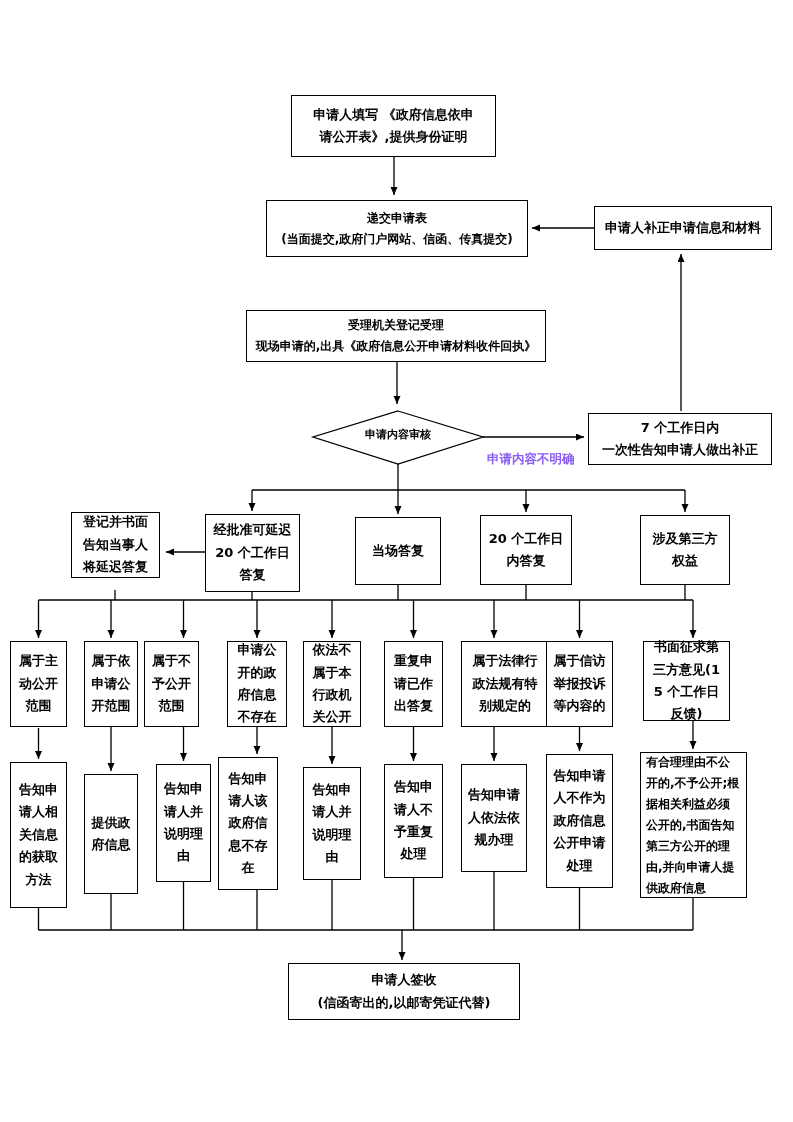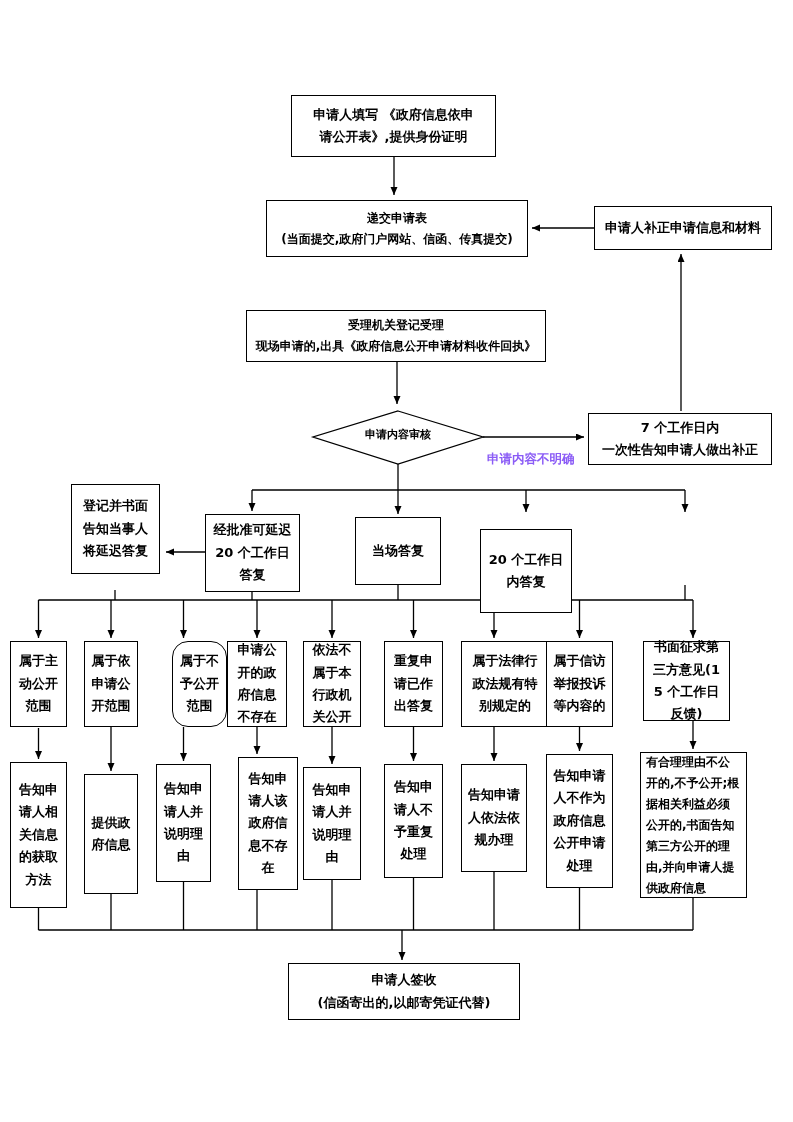--- a/index.html
+++ b/index.html
@@ -103,39 +103,40 @@
   <div class="b small" style="left:246px; top:310px; width:300px; height:52px; padding:2px 3px;">受理机关登记受理
 现场申请的,出具《政府信息公开申请材料收件回执》</div>
 
   <div class="dlabel">申请内容审核</div>
 
   <div class="lbl" style="left:487px; top:451px;">申请内容不明确</div>
 
   <div class="b" style="left:588px; top:413px; width:184px; height:52px;">7 个工作日内
 一次性告知申请人做出补正</div>
 
-  <div class="b" style="left:71px; top:484px; width:89px; height:90px;">登记并书面告知当事人将延迟答复</div>
+  <div class="b" style="left:71px; top:512px; width:89px; height:66px;">登记并书面告知当事人将延迟答复</div>
   <div class="b" style="left:205px; top:514px; width:95px; height:78px;">经批准可延迟 20 个工作日答复</div>
   <div class="b" style="left:355px; top:517px; width:86px; height:68px;">当场答复</div>
-  <div class="b" style="left:480px; top:529px; width:92px; height:84px;">20 个工作日内答复</div>
+  <div class="b" style="left:480px; top:515px; width:92px; height:70px;">20 个工作日内答复</div>
+  <div class="b" style="left:640px; top:515px; width:90px; height:70px; padding:2px 8px;">涉及第三方权益</div>
 
   <div class="b" style="left:10px;  top:641px; width:57px; height:86px;">属于主动公开范围</div>
   <div class="b" style="left:84px;  top:641px; width:54px; height:86px;">属于依申请公开范围</div>
-  <div class="b" style="left:172px; top:641px; width:55px; height:86px;border-radius:16px;">属于不予公开范围</div>
+  <div class="b" style="left:144px; top:641px; width:55px; height:86px;">属于不予公开范围</div>
   <div class="b" style="left:227px; top:641px; width:60px; height:86px;">申请公开的政府信息不存在</div>
   <div class="b" style="left:303px; top:641px; width:58px; height:86px;">依法不属于本行政机关公开</div>
   <div class="b" style="left:384px; top:641px; width:59px; height:86px;">重复申请已作出答复</div>
   <div class="b" style="left:461px; top:641px; width:88px; height:86px;">属于法律行政法规有特别规定的</div>
   <div class="b" style="left:546px; top:641px; width:67px; height:86px;">属于信访举报投诉等内容的</div>
   <div class="b" style="left:643px; top:641px; width:87px; height:80px;">书面征求第三方意见(15 个工作日反馈)</div>
 
   <div class="b" style="left:10px;  top:762px; width:57px; height:146px;">告知申请人相关信息的获取方法</div>
   <div class="b" style="left:84px;  top:774px; width:54px; height:120px;">提供政府信息</div>
   <div class="b" style="left:156px; top:764px; width:55px; height:118px;">告知申请人并说明理由</div>
-  <div class="b" style="left:238px; top:757px; width:60px; height:133px;">告知申请人该政府信息不存在</div>
+  <div class="b" style="left:218px; top:757px; width:60px; height:133px;">告知申请人该政府信息不存在</div>
   <div class="b" style="left:303px; top:767px; width:58px; height:113px;">告知申请人并说明理由</div>
   <div class="b" style="left:384px; top:764px; width:59px; height:114px;">告知申请人不予重复处理</div>
   <div class="b" style="left:461px; top:764px; width:66px; height:108px;">告知申请人依法依规办理</div>
   <div class="b" style="left:546px; top:754px; width:67px; height:134px;">告知申请人不作为政府信息公开申请处理</div>
   <div class="b small left" style="left:640px; top:752px; width:107px; height:146px; line-height:1.75;">有合理理由不公开的,不予公开;根据相关利益必须公开的,书面告知第三方公开的理由,并向申请人提供政府信息</div>
 
   <div class="b" style="left:288px; top:963px; width:232px; height:57px;">申请人签收
 (信函寄出的,以邮寄凭证代替)</div>
 
 </div>

